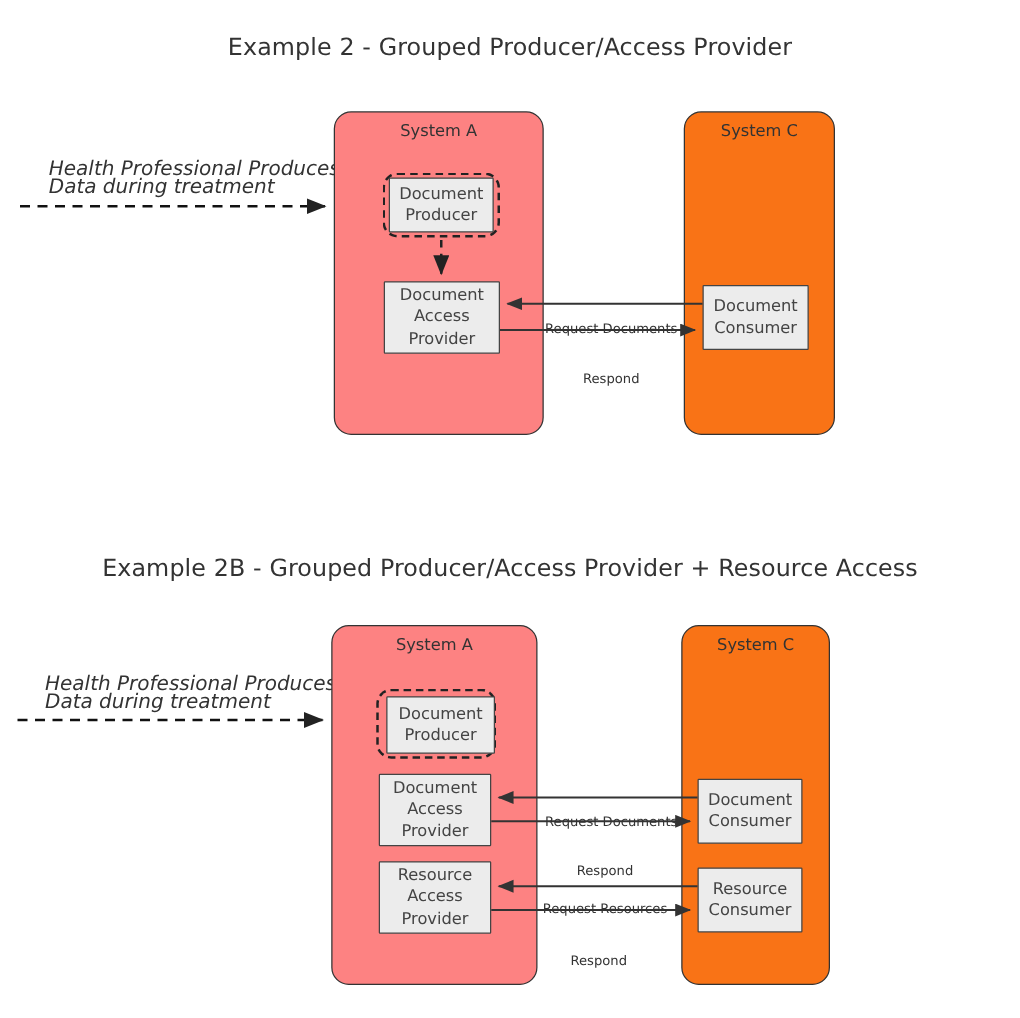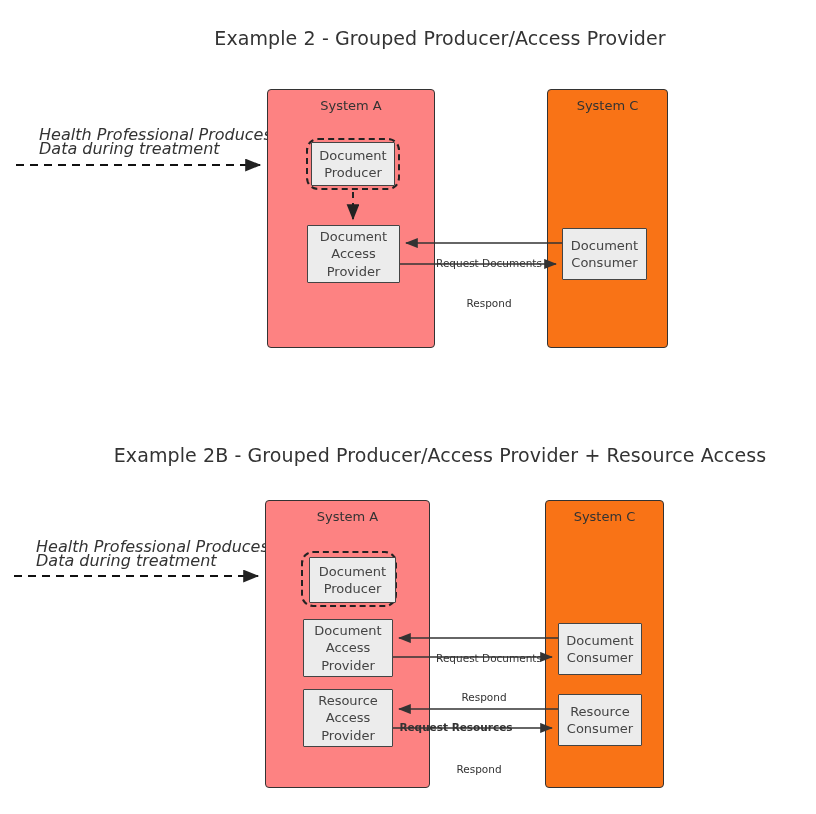--- a/index.html
+++ b/index.html
@@ -1,33 +1,33 @@
 <!DOCTYPE html>
 <html><head>
 <meta charset="utf-8">
 <style>
   html,body{margin:0;padding:0;background:#ffffff;}
   body{
     width:816px;height:814px;position:relative;overflow:hidden;
     font-family:"DejaVu Sans","Liberation Sans",sans-serif;
     color:#333333;
   }
-  .canvas{position:absolute;inset:0;padding-left:32px;}
+  .canvas{position:absolute;inset:0;}
 
   .diagram-title{
     position:absolute;width:100%;text-align:center;
     font-size:19px;color:#333333;letter-spacing:.1px;
     font-family:"DejaVu Sans","Liberation Sans",sans-serif;
   }
   #title-1{top:27px;}
   #title-2{top:444px;}
 
   
   .system{
-    position:absolute;border:1.6px solid #333333;border-radius:4px;
+    position:absolute;border:1.6px solid #333333;border-radius:14px;
     box-sizing:border-box;
   }
   .system.red{background:#fd8282;}
   .system.green{background:#f97316;}
   .system-label{
     position:absolute;left:0;right:0;top:8px;text-align:center;
     font-size:13px;color:#333333;
   }
 
   
@@ -112,21 +112,21 @@
 Provider</div>
 
   <div class="node" style="left:558px;top:623px;width:84px;height:52px;">Document
 Consumer</div>
 
   <div class="node" style="left:558px;top:694px;width:84px;height:52px;">Resource
 Consumer</div>
 
   <div class="edge-label" style="left:489px;top:623px;">Request Documents</div>
   <div class="edge-label" style="left:484px;top:662px;">Respond</div>
-  <div class="edge-label" style="left:456px;top:692px;font-weight:bold;">Request Resources</div>
+  <div class="edge-label" style="left:484px;top:692px;">Request Resources</div>
   <div class="edge-label" style="left:479px;top:734px;">Respond</div>
 
   <svg class="wires" viewBox="0 0 816 814">
     <defs>
       <marker id="arrow" markerWidth="9" markerHeight="9" refX="7.4" refY="3.2" orient="auto" markerUnits="strokeWidth">
         <path d="M0,0 L8,3.2 L0,6.4 z" fill="#333333"></path>
       </marker>
       <marker id="arrow-d" markerWidth="9" markerHeight="9" refX="7.4" refY="3.2" orient="auto" markerUnits="strokeWidth">
         <path d="M0,0 L8,3.2 L0,6.4 z" fill="#222222"></path>
       </marker>

